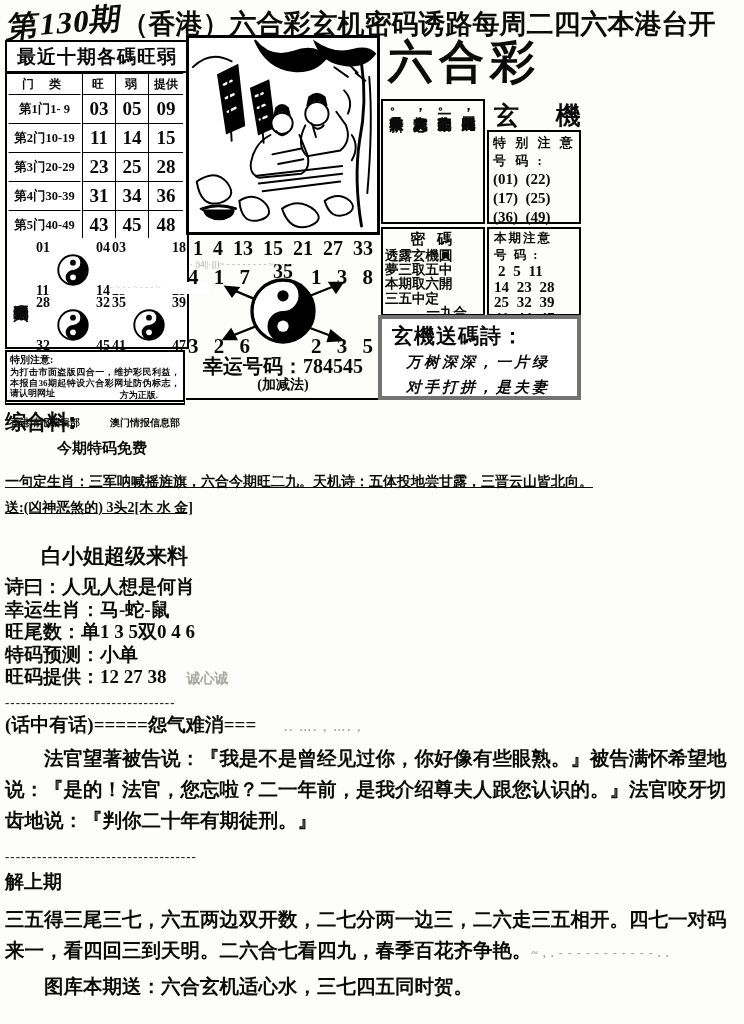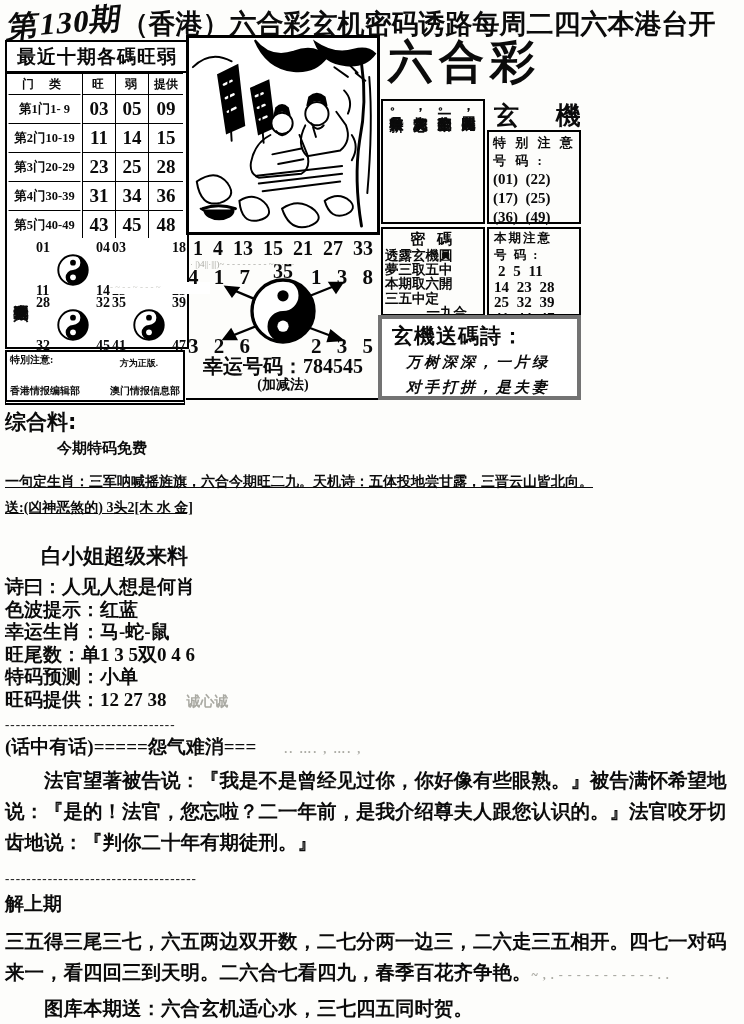--- a/index.html
+++ b/index.html
@@ -172,20 +172,21 @@
               <path d="M50,4 a46,46 0 0,1 0,92 a23,23 0 0,1 0,-46 a23,23 0 0,0 0,-46 z" fill="#000"></path>
               <circle cx="50" cy="27" r="9" fill="#000"></circle>
               <circle cx="50" cy="73" r="9" fill="#fff"></circle>
             </svg></span>
       </div>
     </div>
   </div>
 
   <div class="nt-box">
     <div class="nt-title">特別注意:</div>
+    <div class="nt-body">为打击市面盗版四合一，维护彩民利益，本报自36期起特设六合彩网址防伪标志，请认明网址</div>
     <div class="nt-ver">方为正版.</div>
     <div class="nt-foot">
       <span>香港情报编辑部</span>
       <span>澳门情报信息部</span>
     </div>
   </div>
 
   <div class="ill-box">
     <svg viewBox="0 0 194 200" width="188" height="194">
       <g stroke="#000" fill="none" stroke-width="2" stroke-linecap="round">
@@ -301,21 +302,20 @@
 
   <div class="flow">
     <div class="zh-title">综合料:</div>
     <div class="zh-sub">今期特码免费</div>
 
     <div class="yiju">一句定生肖：三军呐喊摇旌旗，六合今期旺二九。天机诗：五体投地尝甘露，三晋云山皆北向。</div>
     <div class="yiju" style="margin-top:0;">送:(凶神恶煞的) 3头2[木 水 金]</div>
 
     <div class="bai-title">白小姐超级来料</div>
     <div class="bai-line">诗曰：人见人想是何肖</div>
-    <div class="bai-line">色波提示：红蓝</div>
     <div class="bai-line">幸运生肖：马-蛇-鼠</div>
     <div class="bai-line">旺尾数：单1 3 5双0 4 6</div>
     <div class="bai-line">特码预测：小单</div>
     <div class="bai-line">
       <span>旺码提供：12 27 38</span><span class="faint bai-faint">诚心诚</span>
     </div>
 
     <div class="dash1">--------------------------------</div>
     <div class="hua-title">
       <span>(话中有话)=====怨气难消===</span><span class="faint hua-dots">.. …. , …. ,</span>

